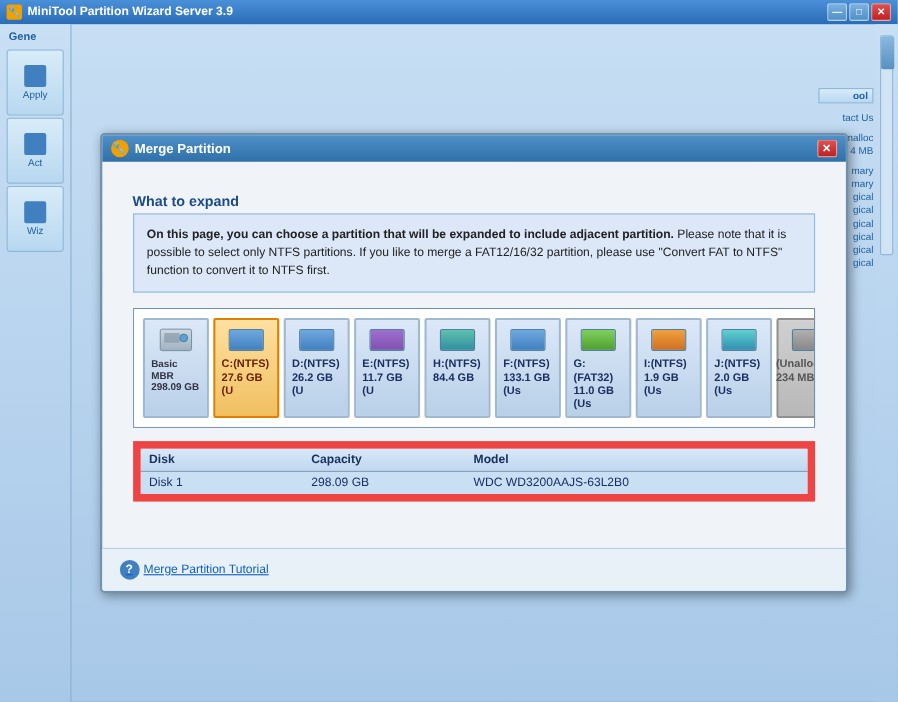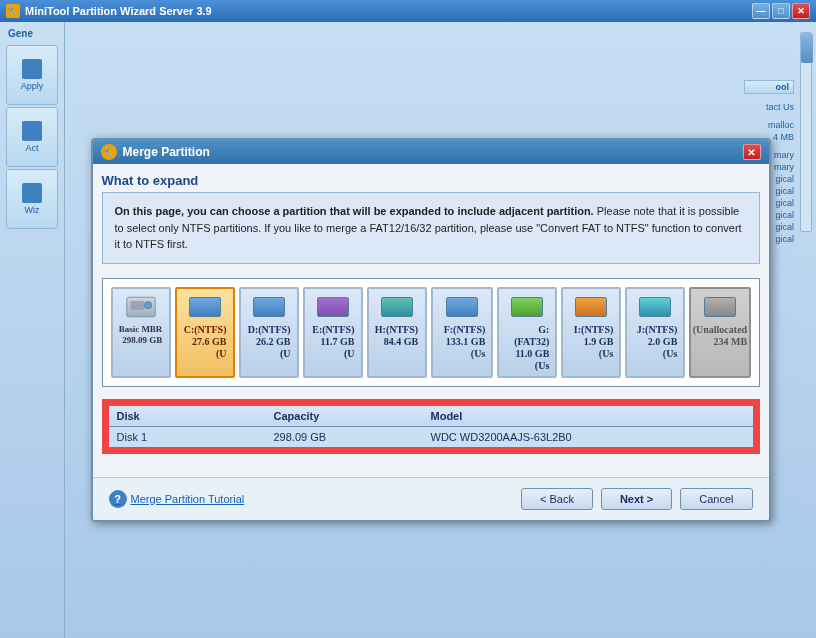--- a/index.html
+++ b/index.html
@@ -170,21 +170,21 @@
       background: linear-gradient(to bottom, #e05050, #c02020);
       border: 1px solid rgba(255,255,255,0.5);
       border-radius: 2px;
       color: white;
       font-size: 10px;
       display: flex; align-items: center; justify-content: center;
       cursor: pointer;
     }
 
     .dialog-body {
-      padding: 9px;
+      padding: 28px;
     }
 
     .section-header {
       font-size: 13px;
       font-weight: bold;
       color: #1a4a8a;
       margin-bottom: 4px;
     }
 
     .section-desc {
@@ -255,23 +255,22 @@
     .bar-teal { background: linear-gradient(to bottom, #60c0b0, #3090a0); }
     .bar-green { background: linear-gradient(to bottom, #80d060, #50a030); }
     .bar-orange { background: linear-gradient(to bottom, #f0a040, #d07020); }
     .bar-cyan { background: linear-gradient(to bottom, #60d0d0, #3090b0); }
     .bar-gray { background: linear-gradient(to bottom, #b0b0b0, #888888); }
 
     .partition-label {
       font-size: 10px;
       font-weight: bold;
       color: #1a3060;
-      text-align: right;
+      text-align: left;
       line-height: 1.2;
-      font-family: Liberation Serif, serif;
     }
     .partition-item.selected .partition-label {
       color: #6a2000;
     }
 
     
     .disk-table {
       border: 7px solid #ef4444;
       background: white;
       width: 100%;
@@ -533,23 +532,18 @@
           </div>
         </div>
 
       </div>
 
       <div class="dialog-footer">
         <div class="help-link">
           <div class="help-icon">?</div>
           <span>Merge Partition Tutorial</span>
         </div>
-        <div class="footer-buttons">
-          <button class="btn">&lt; Back</button>
-          <button class="btn btn-next">Next &gt;</button>
-          <button class="btn">Cancel</button>
-        </div>
       </div>
 
     </div>
   </div>
 
 </div>
 
 </body></html>

